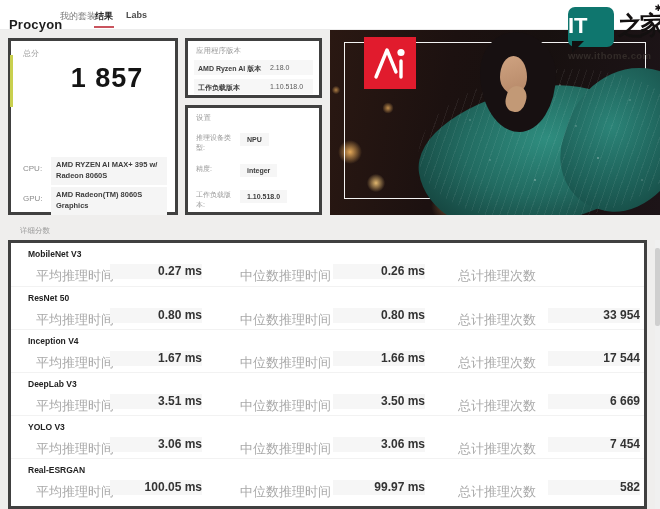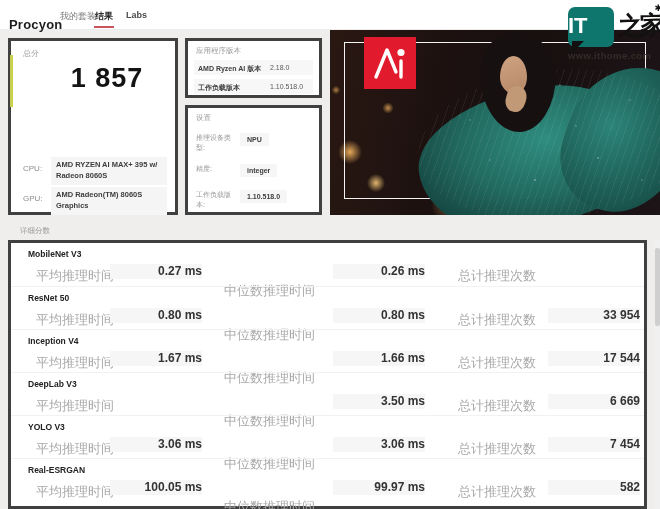--- a/index.html
+++ b/index.html
@@ -110,21 +110,21 @@
   
   #details-title { position:absolute; left:20px; top:226px; font-size:7.5px; color:#9a9a9a; }
   #details-card { left:8px; top:240px; width:639px; height:269px;text-align:right; }
   .group { position:relative; height:43px; }
   .group + .group { border-top:1px solid #f2f2f2; }
   .model-name { position:absolute; left:17px; top:6px; font-size:8.5px; font-weight:bold; color:#222; }
   .m-label { position:absolute; top:24px; font-size:13px; color:#a8a8a8; }
   .m-box { position:absolute; top:21px; width:92px; height:15px; background:#f6f6f6;
     font-size:12px; font-weight:bold; color:#333; line-height:15px; padding-left:7px; }
   .l-avg { left:25px; } .b-avg { left:99px; }
-  .l-med { left:213px;margin-top:15px; } .b-med { left:322px; }
+  .l-med { left:229px; } .b-med { left:322px; }
   .l-cnt { left:447px; } .b-cnt { left:537px; }
 
   
   #scrollbar { position:absolute; right:0px; top:240px; width:5px; height:269px; background:#f0f0f0; z-index:6; }
   #scroll-thumb { position:absolute; left:0; top:8px; width:5px; height:78px; background:#cfcfcf; border-radius:2px; }
 </style>
 </head>
 <body>
 
 <div id="topbar">
@@ -230,20 +230,21 @@
       <span class="m-box b-avg">1.67 ms</span>
       <span class="m-label l-med">中位数推理时间</span>
       <span class="m-box b-med">1.66 ms</span>
       <span class="m-label l-cnt">总计推理次数</span>
       <span class="m-box b-cnt">17 544</span>
     </div>
 
     <div class="group">
       <div class="model-name">DeepLab V3</div>
       <span class="m-label l-avg">平均推理时间</span>
+      <span class="m-box b-avg">3.51 ms</span>
       <span class="m-label l-med">中位数推理时间</span>
       <span class="m-box b-med">3.50 ms</span>
       <span class="m-label l-cnt">总计推理次数</span>
       <span class="m-box b-cnt">6 669</span>
     </div>
 
     <div class="group">
       <div class="model-name">YOLO V3</div>
       <span class="m-label l-avg">平均推理时间</span>
       <span class="m-box b-avg">3.06 ms</span>

